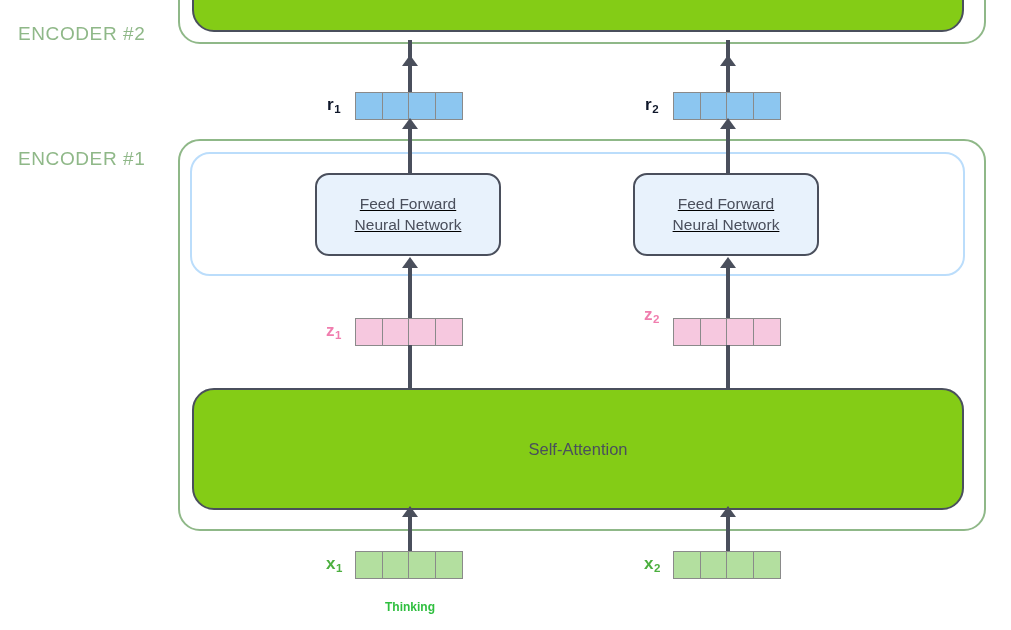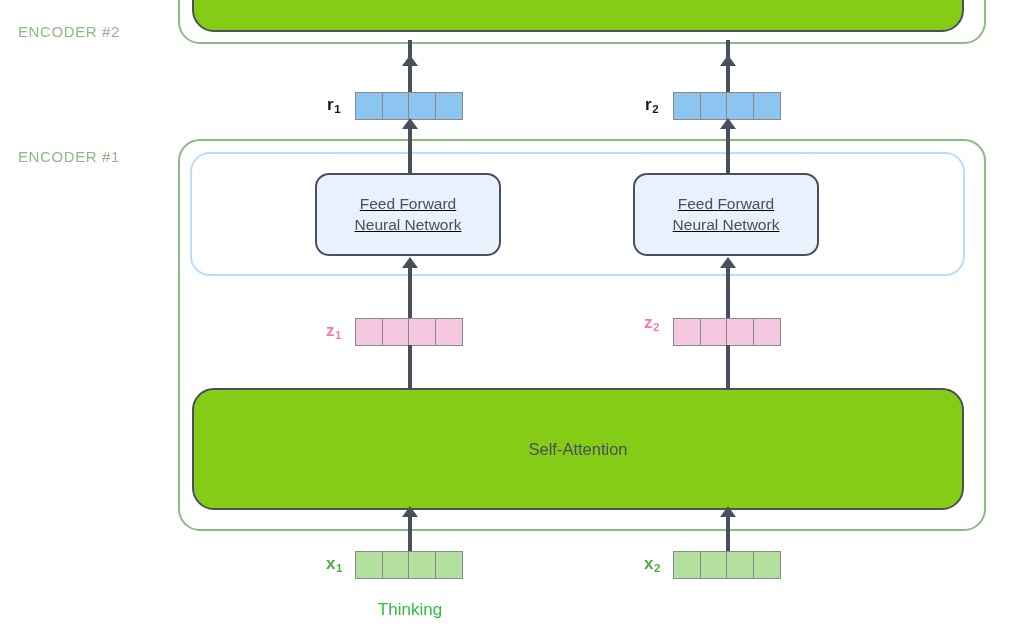--- a/index.html
+++ b/index.html
@@ -33,21 +33,21 @@
   #encoder1-box {
     left: 178px;
     top: 139px;
     width: 808px;
     height: 392px;
   }
 
   .encoder-label {
     position: absolute;
     color: #8FB888;
-    font-size: 15px;
+    font-size: 19px;
     letter-spacing: 0.6px;
     font-weight: 400;
     white-space: nowrap;
   }
   #encoder2-label { left: 18px; top: 23px; }
   #encoder1-label { left: 18px; top: 148px; }
 
   
   #ffn-container {
     position: absolute;
@@ -155,30 +155,30 @@
     top: 3px;
     left: 0.5px;
   }
   .lbl-blue  { color: #0f172a; }
   .lbl-pink  { color: #F07DAE; }
   .lbl-green { color: #4CAF3F; text-align: center; }
 
   #lbl-r1 { left: 327px; top: 95px; }
   #lbl-r2 { left: 645px; top: 95px; }
   #lbl-z1 { left: 326px; top: 321px; }
-  #lbl-z2 { left: 644px; top: 313px; text-align: center; }
+  #lbl-z2 { left: 644px; top: 305px; text-align: center; }
   #lbl-x1 { left: 326px; top: 554px; }
   #lbl-x2 { left: 644px; top: 554px; }
 
   
   .word-label {
     position: absolute;
     color: #2FBF3F;
-    font-size: 17px;
-    font-weight: normal;
+    font-size: 12px;
+    font-weight: bold;
     white-space: nowrap;
     text-align: center;
     width: 160px;
   }
   #word-thinking { left: 330px; top: 600px; }
   #word-machines { left: 648px; top: 600px; }
 
   
   .arrow {
     position: absolute;

